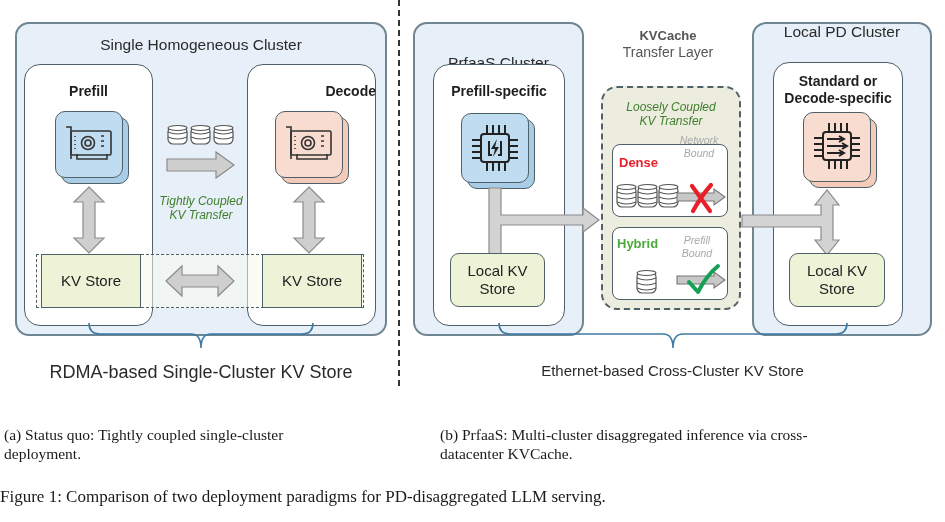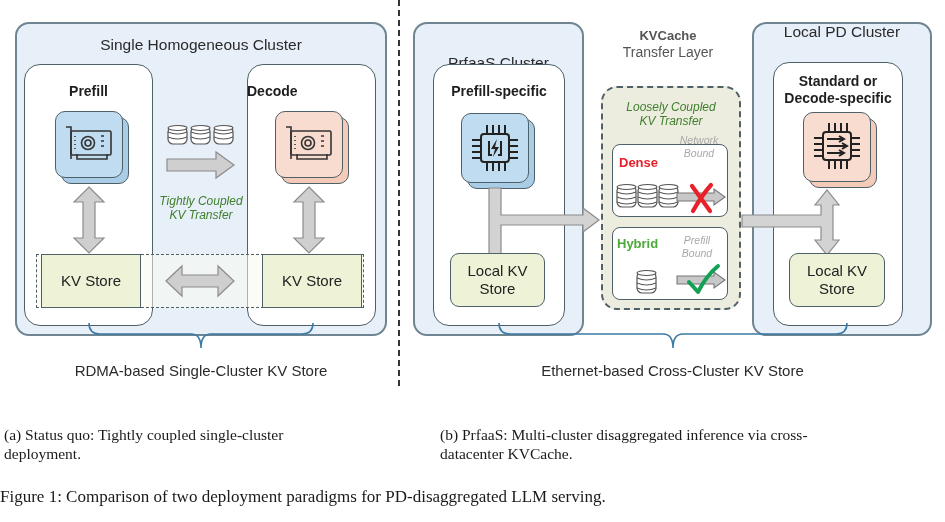--- a/index.html
+++ b/index.html
@@ -23,21 +23,21 @@
 <body>
 
 <div class="cluster" style="left:15px;top:22px;width:372px;height:314px;"></div>
 
 <div class="title" style="left:15px;top:36px;width:372px;">Single Homogeneous Cluster</div>
 
 <div class="node" style="left:24px;top:64px;width:129px;height:262px;"></div>
 <div class="node" style="left:247px;top:64px;width:129px;height:262px;"></div>
 
 <div class="abs bold" style="left:24px;top:83px;width:129px;text-align:center;">Prefill</div>
-<div class="abs bold" style="left:247px;top:83px;width:129px;text-align:left;">Decode</div>
+<div class="abs bold" style="left:247px;top:83px;width:129px;text-align:right;">Decode</div>
 
 <div class="chip" style="left:61px;top:117px;width:68px;height:67px;background:#a9cde6;"></div>
 <div class="chip" style="left:55px;top:111px;width:68px;height:67px;background:#bfdcf0;"></div>
 <svg style="left:62px;top:125px;" width="52" height="40" viewBox="0 0 52 40">
   <g fill="none" stroke="#333" stroke-width="1.6">
     <path d="M4 2 L9 2 L9 34"></path>
     <rect x="9" y="6" width="40" height="24" rx="1.5"></rect>
     <circle cx="26" cy="18" r="6.5"></circle>
     <circle cx="26" cy="18" r="3"></circle>
     <path d="M15 29 L15 34 L45 34 L45 29"></path>
@@ -99,21 +99,21 @@
 <div class="kv" style="left:41px;top:254px;width:100px;height:54px;">KV Store</div>
 <div class="kv" style="left:262px;top:254px;width:100px;height:54px;">KV Store</div>
 
 <svg style="left:165px;top:265px;" width="70" height="32" viewBox="0 0 70 32">
   <path d="M1 16 L17 1 L17 10 L53 10 L53 1 L69 16 L53 31 L53 22 L17 22 L17 31 Z" fill="#cfcfcf" stroke="#8c8c8c" stroke-width="1.2"></path>
 </svg>
 
 <svg style="left:88px;top:322px;" width="226" height="30" viewBox="0 0 226 30">
   <path d="M1 1 Q1 12 12 12 L103 12 Q113 12 113 26 Q113 12 123 12 L214 12 Q225 12 225 1" fill="none" stroke="#3b7aa5" stroke-width="1.6"></path>
 </svg>
-<div class="title" style="left:15px;top:362px;width:372px;font-size:15px;">RDMA-based Single-Cluster KV Store</div>
+<div class="title" style="left:15px;top:362px;width:372px;font-size:18px;">RDMA-based Single-Cluster KV Store</div>
 
 <div class="abs" style="left:398px;top:0px;width:0;height:386px;border-left:2px dashed #333;"></div>
 
 <div class="cluster" style="left:413px;top:22px;width:171px;height:314px;"></div>
 <div class="title" style="left:413px;top:40px;width:171px;margin-top:14px;">PrfaaS Cluster</div>
 <div class="node" style="left:433px;top:64px;width:132px;height:262px;"></div>
 <div class="abs bold" style="left:433px;top:83px;width:132px;text-align:center;">Prefill-specific</div>
 
 <div class="chip" style="left:467px;top:119px;width:68px;height:70px;background:#a9cde6;"></div>
 <div class="chip" style="left:461px;top:113px;width:68px;height:70px;background:#bfdcf0;"></div>

